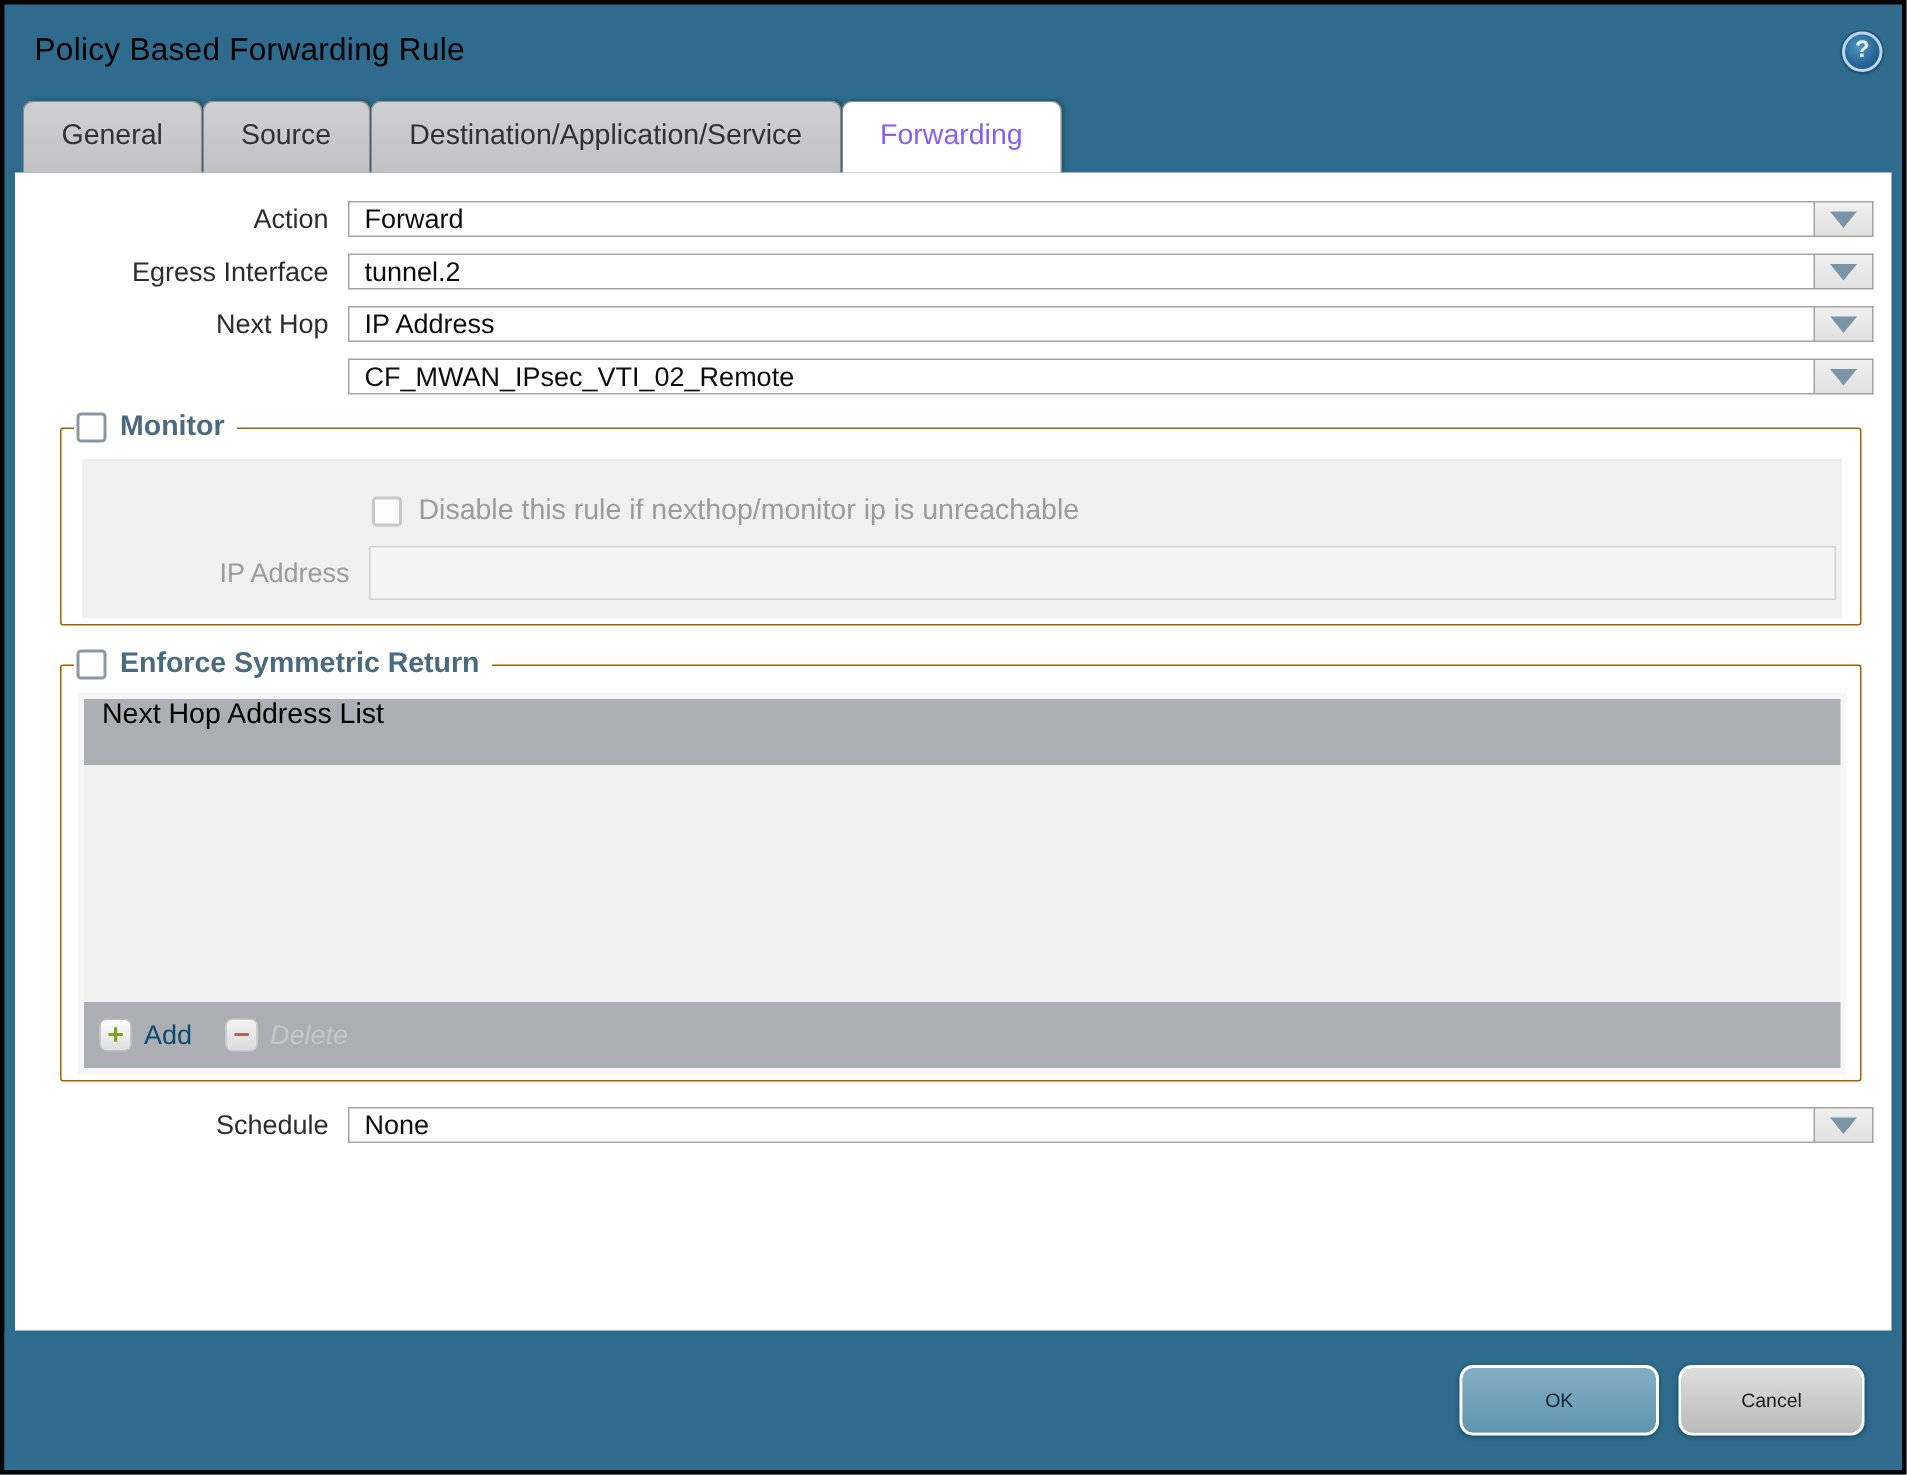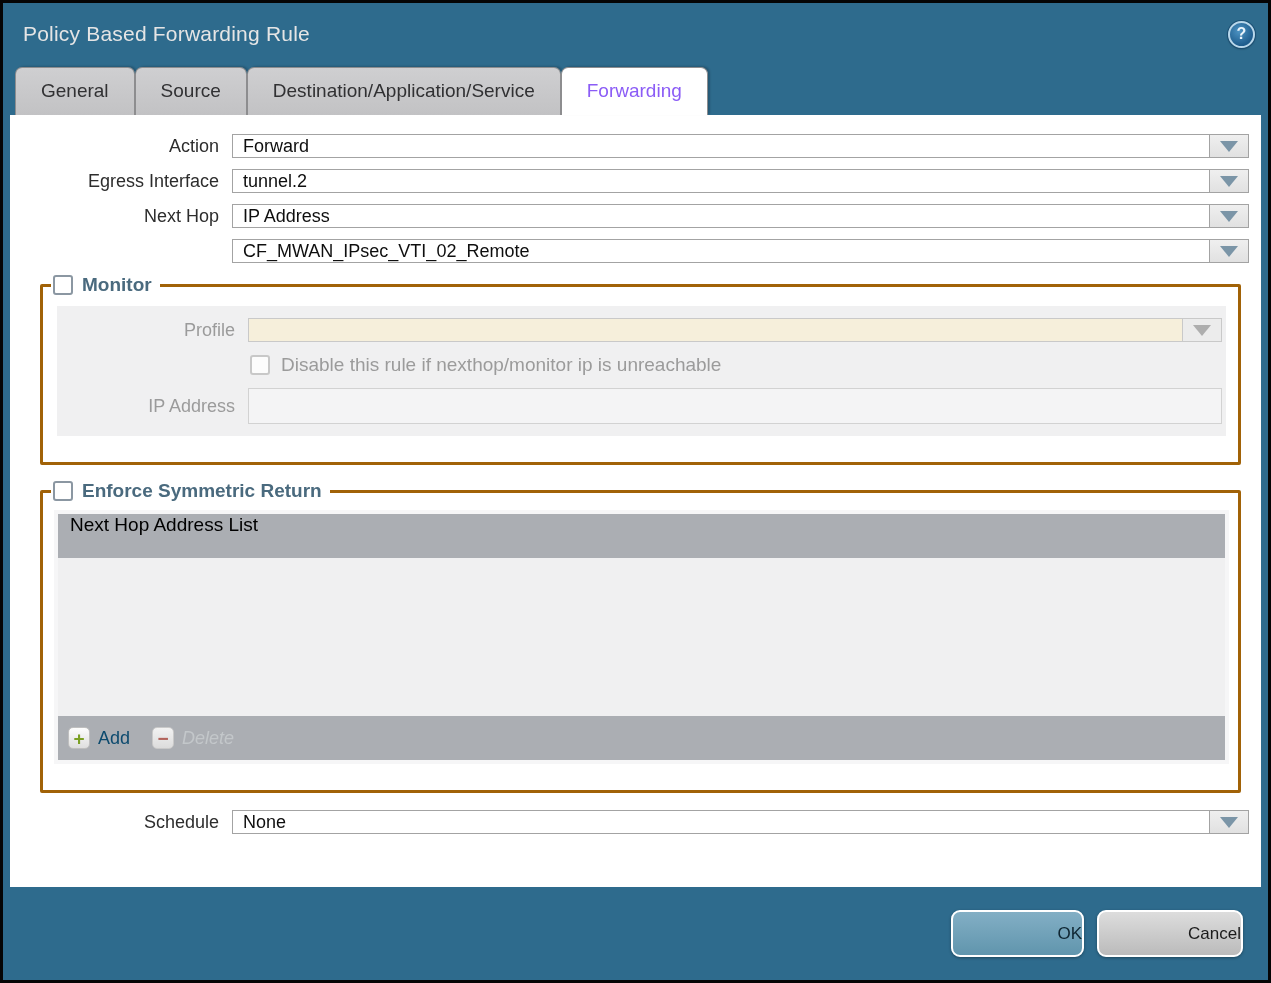--- a/index.html
+++ b/index.html
@@ -11,21 +11,21 @@
     background:#2e6b8d;
     display:flex; flex-direction:column;
   }
 
   
   .titlebar {
     height:62px; flex:0 0 62px;
     display:flex; align-items:center; justify-content:space-between;
     padding:0 13px 0 20px;
   }
-  .title { color:#e5e5e5; font-size:21px; letter-spacing:.2px; }
+  .title { color:#000000; font-size:21px; letter-spacing:.2px; }
   .help-btn {
     width:27px; height:27px; border-radius:50%;
     background:radial-gradient(circle at 40% 35%, #4e94c4, #1f5d8d 70%);
     border:2px solid #b9d7ea;
     box-shadow:0 0 0 1px #1c4f73, 0 1px 2px rgba(0,0,0,.4);
     color:#eaf4fb; font-size:16px; font-weight:bold;
     display:flex; align-items:center; justify-content:center;
     cursor:pointer;
   }
 
@@ -71,22 +71,22 @@
   .combo.disabled .tri { border-top-color:#aeaeae; }
 
   .textinput {
     flex:1 1 auto; height:36px; border:1px solid #d2d2d2; background:#f4f4f5;
     font-size:18px; color:#9b9b9b; padding:0 10px;
     font-family:"Liberation Sans", sans-serif;
   }
 
   
   fieldset {
-    border:3px solid #a16207; border-radius:2px;
-    margin:2px 8px 15px 20px; padding:2px 0 24px 0;
+    border:1px solid #a16207; border-radius:2px;
+    margin:2px 8px 15px 20px; padding:2px 0 2px 0;
   }
   legend { margin-left:8px; padding:0 8px 0 2px; display:flex; align-items:center; }
   .legend-label { font-size:19px; font-weight:bold; color:#4a6a7e; margin-left:9px; }
   .cbx {
     width:20px; height:20px; border:2px solid #8b97a2; border-radius:3px;
     background:#fff; display:inline-block; cursor:pointer; flex:0 0 20px;
   }
   .cbx.disabled { border-color:#c8c8c8; background:#fcfcfc; cursor:default; }
 
   .disabled-panel { background:#f0f0f1; margin:8px 12px 2px 14px; padding:12px 4px; }
@@ -124,26 +124,25 @@
 
   .schedule-row { margin-top:17px; }
 
   
   .footerbar {
     flex:0 0 93px; display:flex; align-items:center; justify-content:flex-end;
     gap:13px; padding-right:25px; background:#2e6b8d;
   }
   .btn {
     height:47px; border-radius:9px; border:2px solid #fff;
-    font-size:17px; cursor:pointer; font-family:"Liberation Sans", sans-serif;
+    font-size:13px; cursor:pointer; font-family:"Liberation Sans", sans-serif;
     box-shadow:0 1px 3px rgba(0,0,0,.35);
-    text-align:right;
   }
   .btn.ok { width:133px; background:linear-gradient(#83afc5,#6095ad); color:#0e2531; }
-  .btn.cancel { width:146px; background:linear-gradient(#dddddd,#bbbbbb); color:#1b1b1b; }
+  .btn.cancel { width:124px; background:linear-gradient(#dddddd,#bbbbbb); color:#1b1b1b; }
 </style>
 </head>
 <body>
 
 <div class="window">
 
   <div class="titlebar">
     <span class="title">Policy Based Forwarding Rule</span>
     <div class="help-btn">
       <span>?</span>
@@ -198,29 +197,20 @@
         </div>
       </div>
     </div>
 
     <fieldset>
       <legend>
         <span class="cbx"></span>
         <span class="legend-label">Monitor</span>
       </legend>
       <div class="disabled-panel">
-        <div class="frow">
-          <span class="lbl dim">Profile</span>
-          <div class="combo disabled">
-            <div class="val"></div>
-            <div class="trigger">
-              <span class="tri"></span>
-            </div>
-          </div>
-        </div>
         <div class="cbx-row">
           <span class="cbx disabled"></span>
           <span class="cbx-text">Disable this rule if nexthop/monitor ip is unreachable</span>
         </div>
         <div class="frow">
           <span class="lbl dim">IP Address</span>
           <input class="textinput" disabled="" value="" style="">
         </div>
       </div>
     </fieldset>

